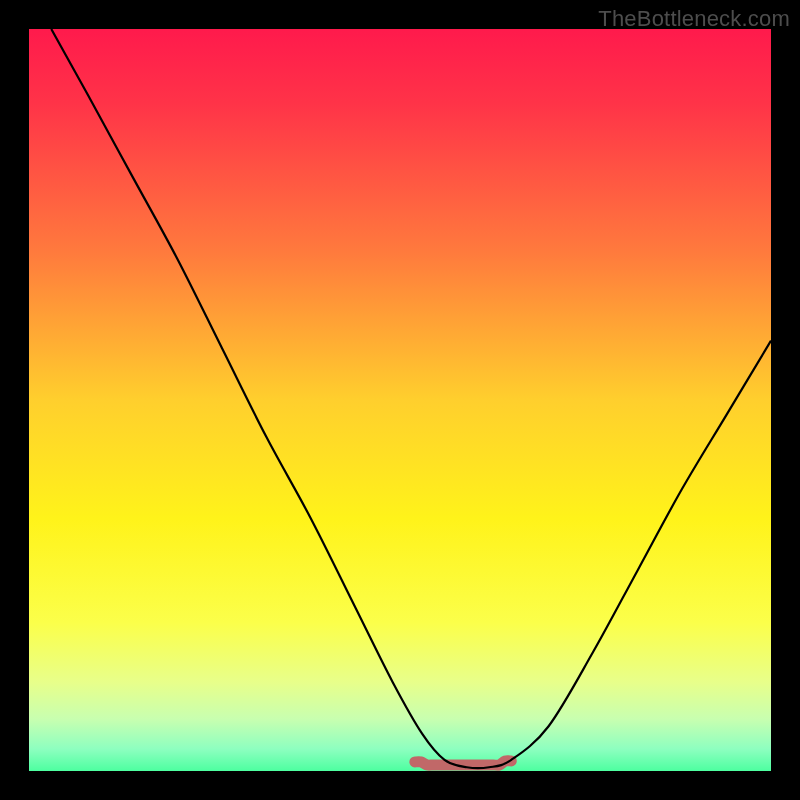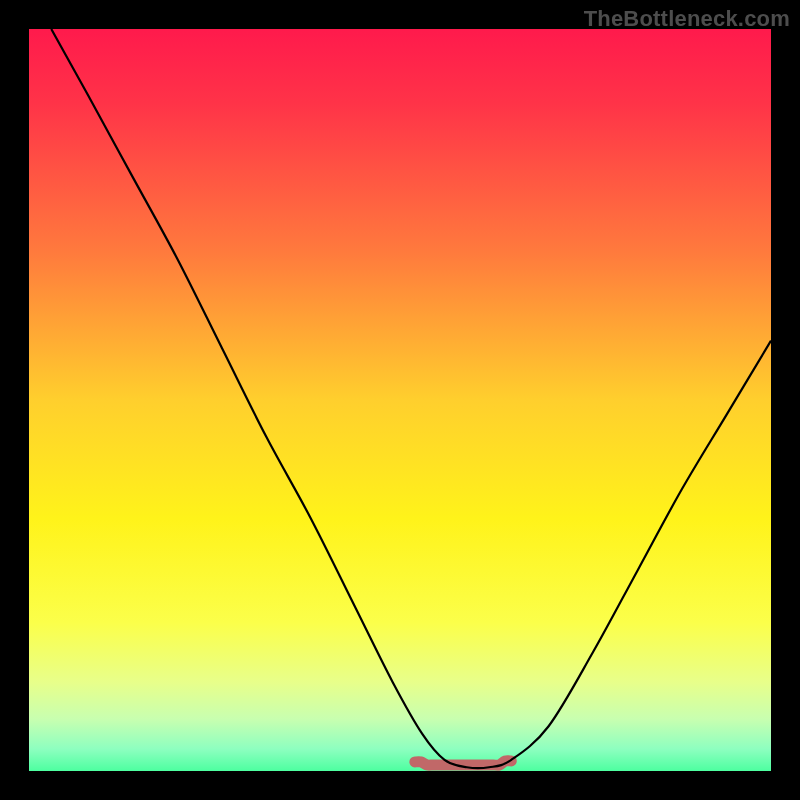--- a/index.html
+++ b/index.html
@@ -11,21 +11,21 @@
     position: relative;
     overflow: hidden;
     font-family: Arial, Helvetica, sans-serif;
   }
   .watermark {
     position: absolute;
     top: 6px;
     right: 10px;
     color: #4d4d4d;
     font-size: 22px;
-    font-weight: bold;
+    font-weight: normal;
     z-index: 10;
     letter-spacing: 0.2px;
   }
   .plot-area {
     position: absolute;
     left: 29px;
     top: 29px;
     width: 742px;
     height: 742px;
     

